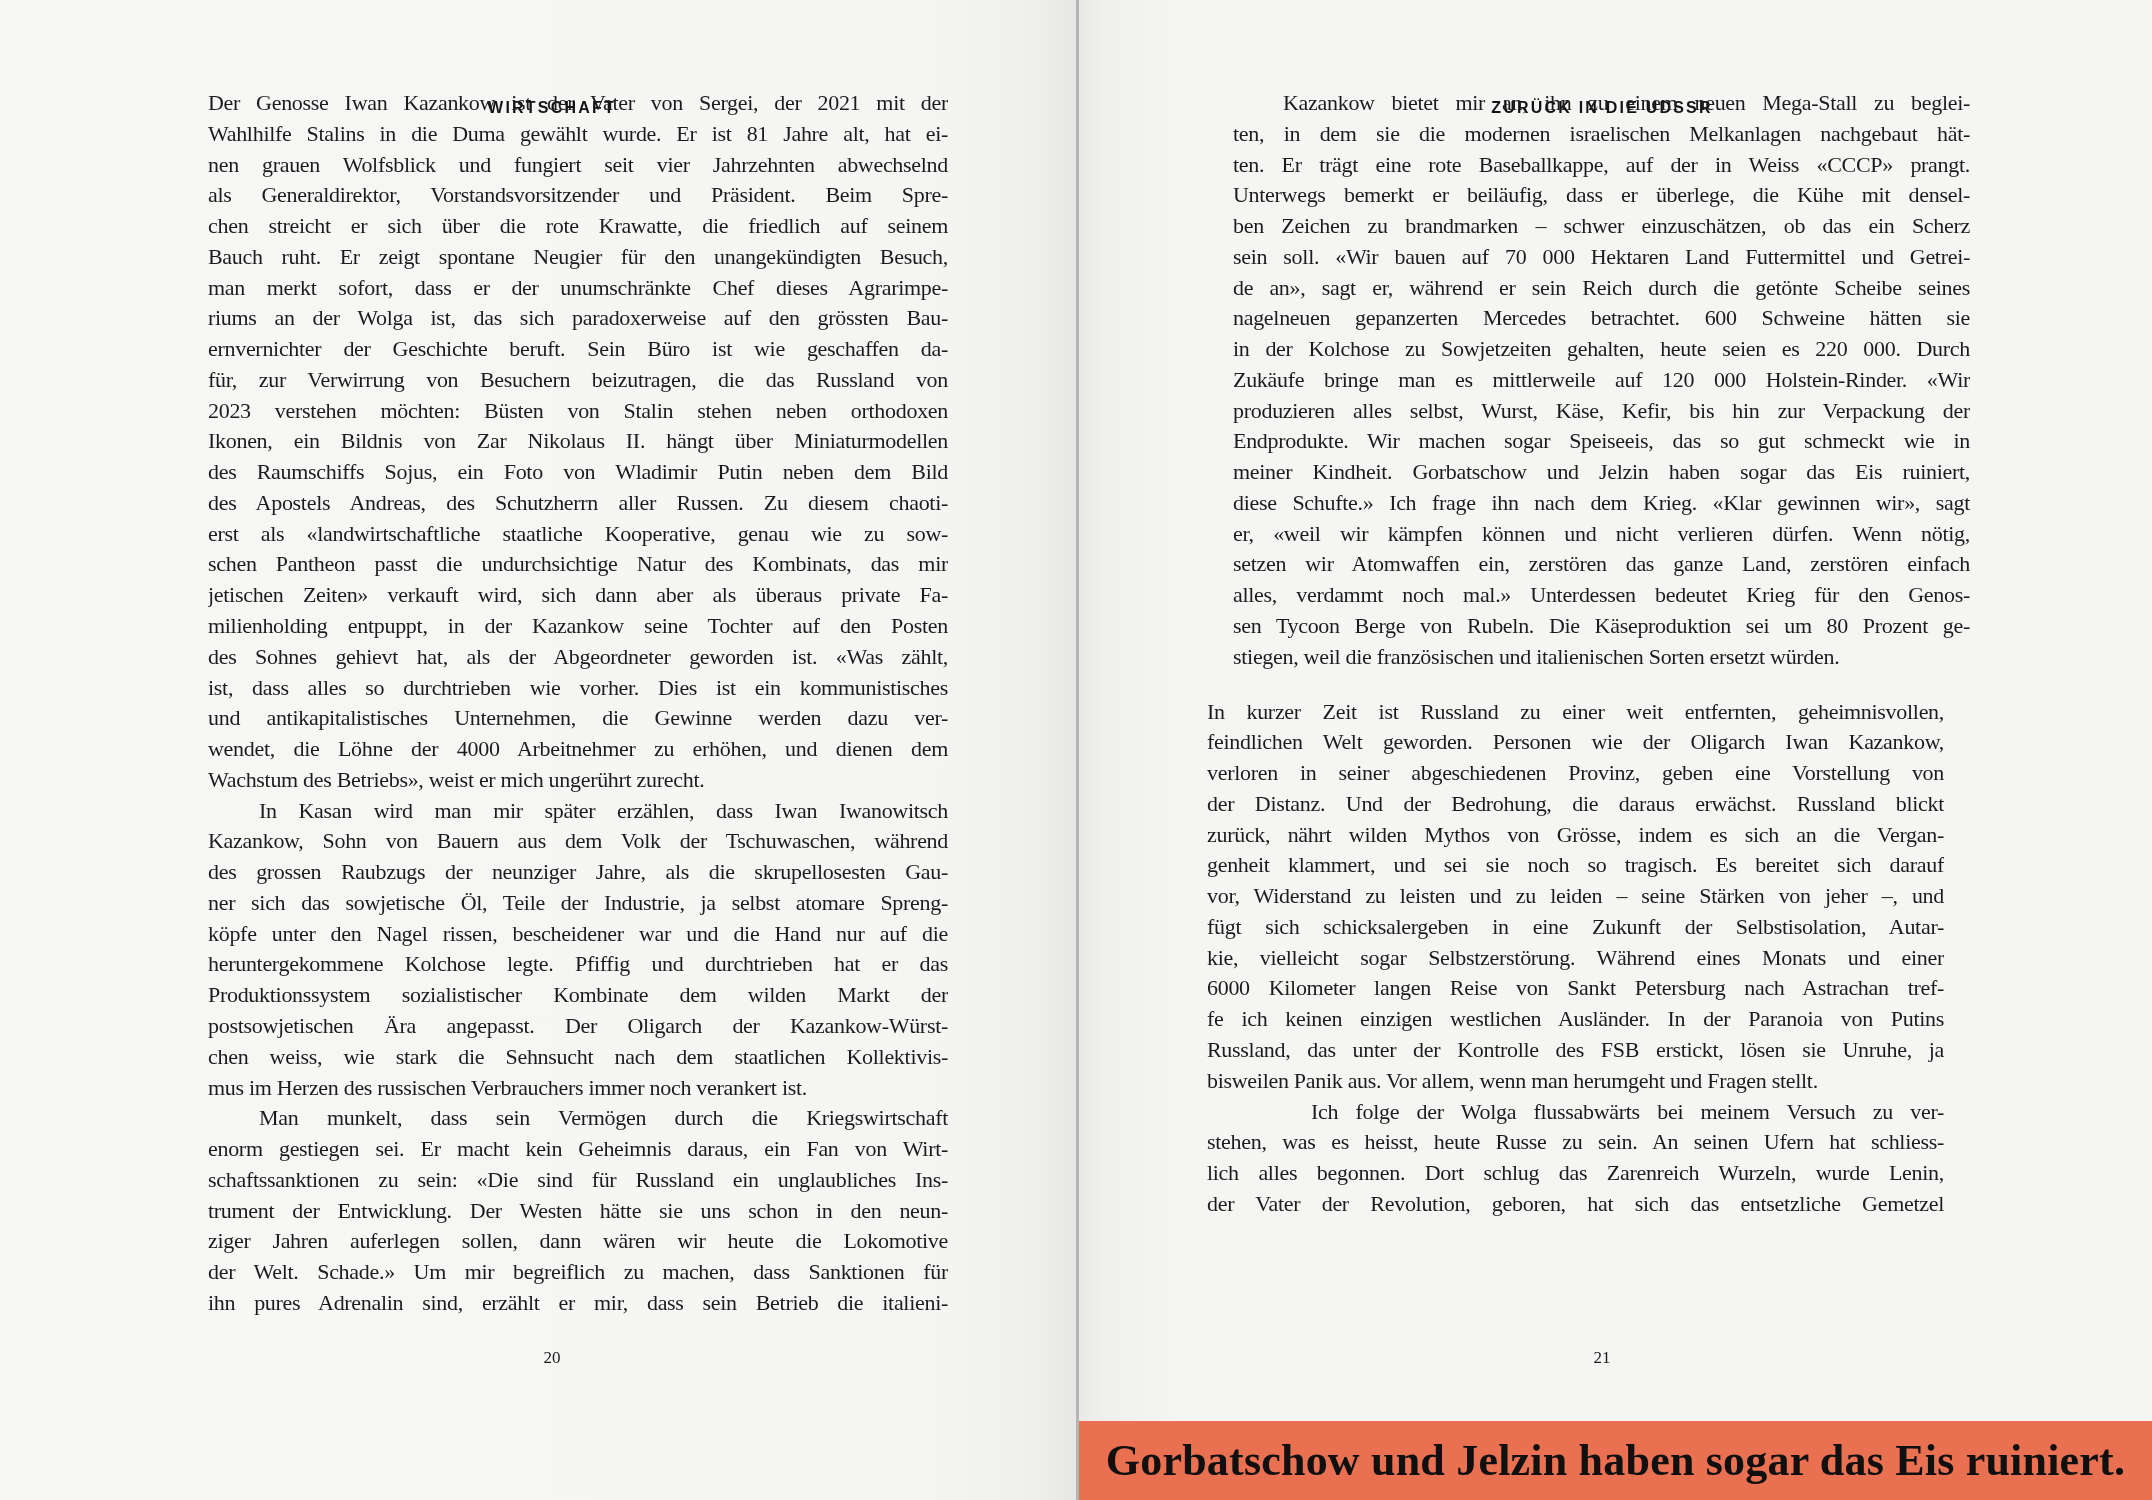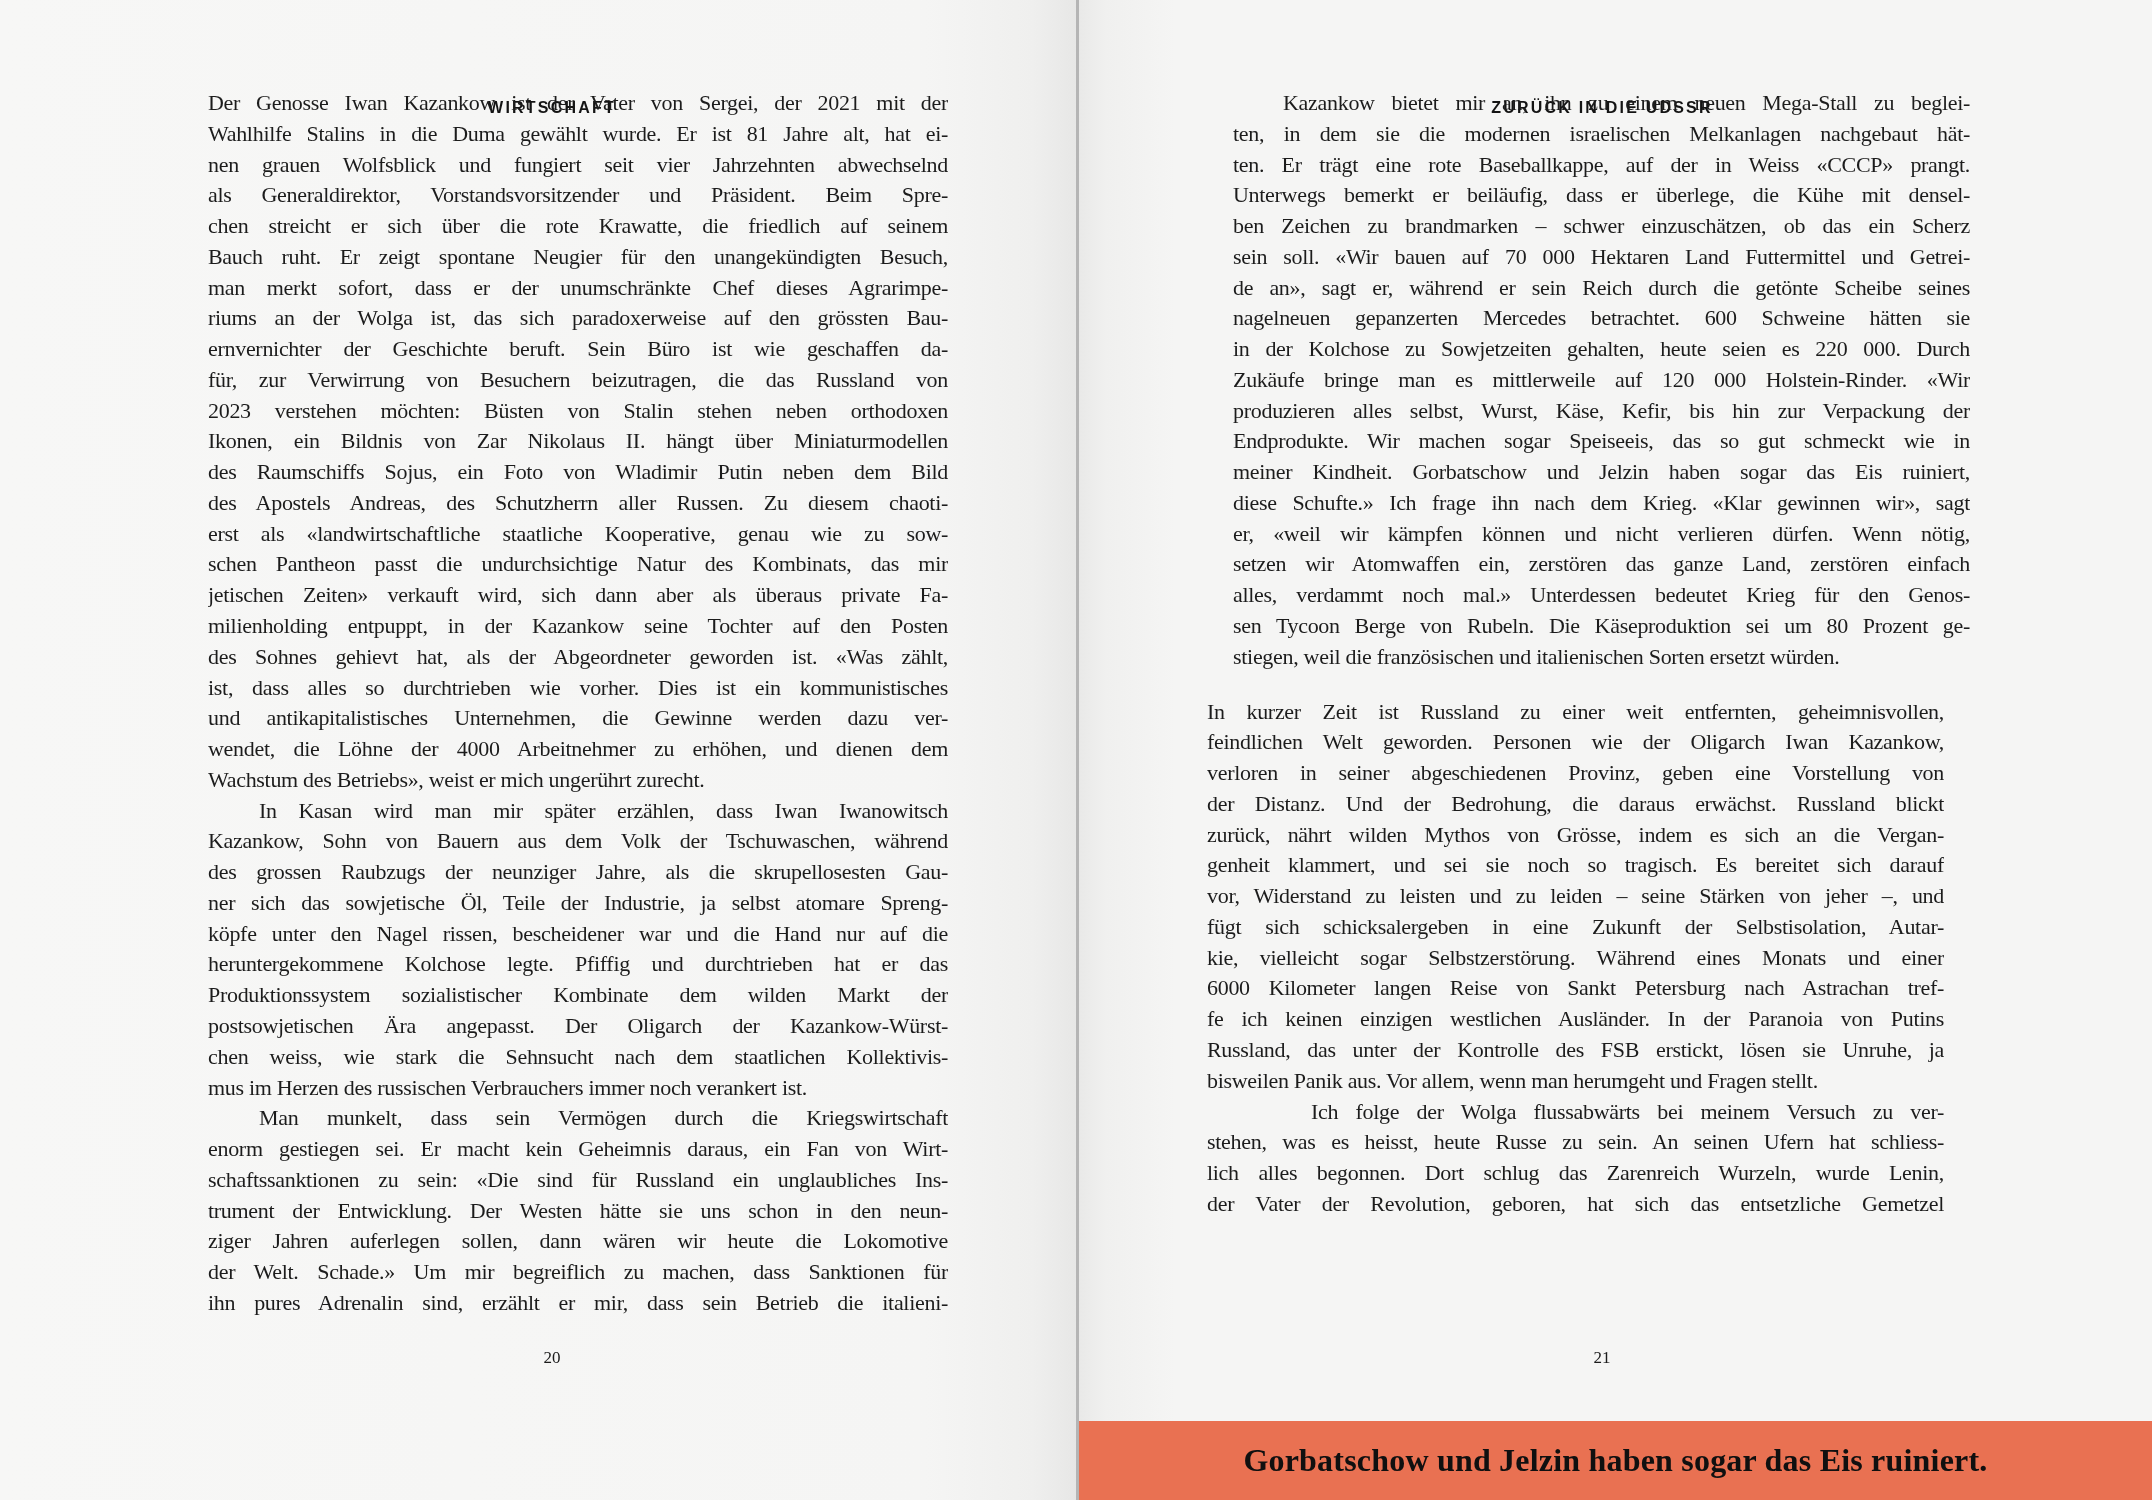--- a/index.html
+++ b/index.html
@@ -43,21 +43,21 @@
   }
   #page-left .folio{left:552px}
   #page-right .folio{left:523px}
 
   .banner{
     position:absolute;left:1079px;top:1421px;width:1073px;height:79px;
     display:flex;align-items:center;justify-content:center;
   }
   .banner-text{
     font-family:"Liberation Serif","DejaVu Serif",serif;
-    font-weight:700;font-size:32px;letter-spacing:0.2px;color:#101010;
+    font-weight:700;font-size:44px;letter-spacing:0.2px;color:#101010;
   }
 </style>
 </head>
 <body>
 
 <div class="page" id="page-left">
   <div class="running-head">WIRTSCHAFT</div>
   <div class="textcol">
       <div class="para">
         <div class="line">Der Genosse Iwan Kazankow ist der Vater von Sergei, der 2021 mit der</div>

